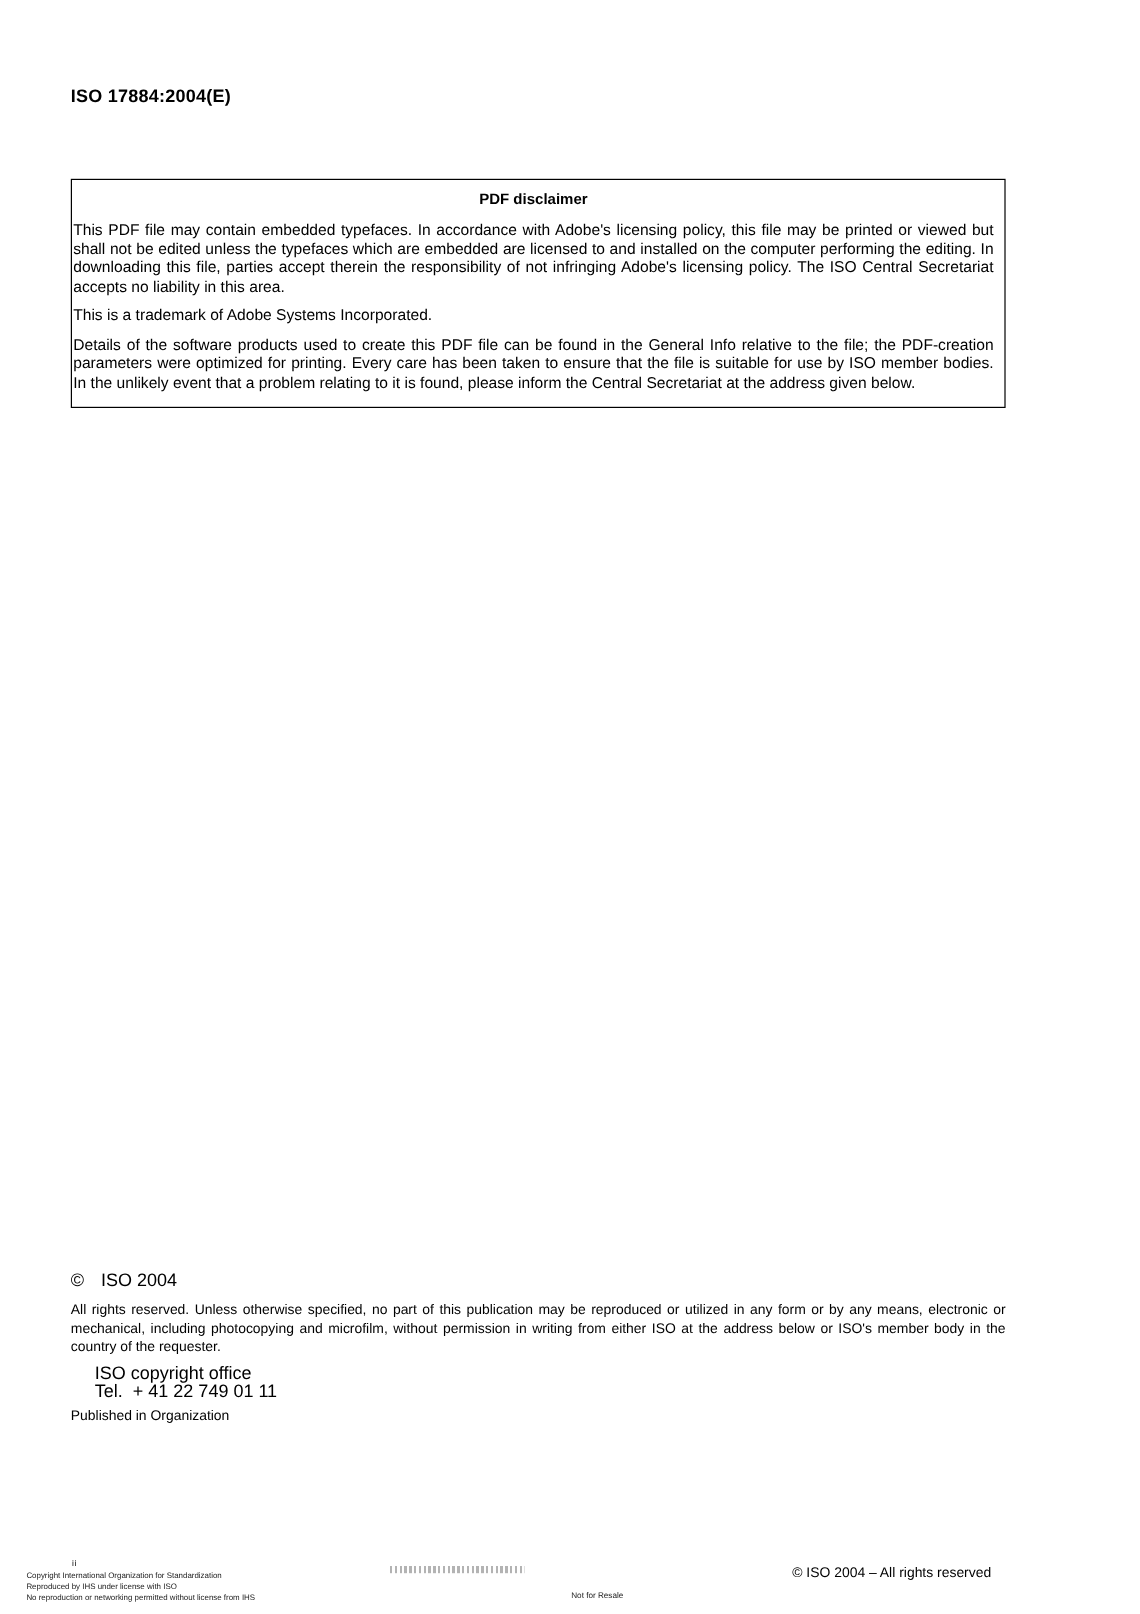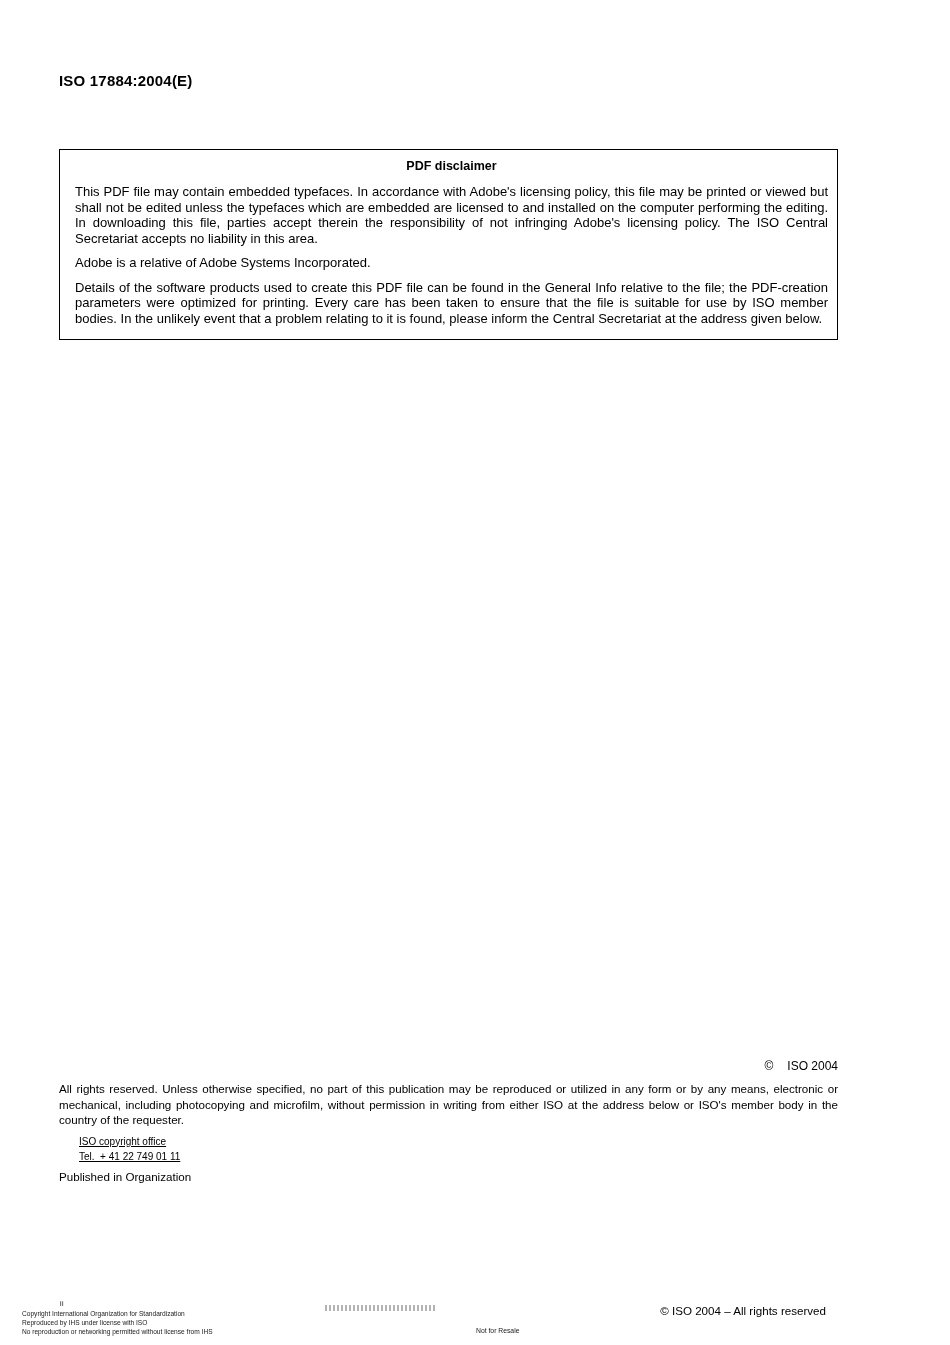--- a/index.html
+++ b/index.html
@@ -13,47 +13,47 @@
     overflow:hidden;
     margin:16px auto;
   }
   .header-code {
     position:absolute; top:56px; left:59px;
     font-size:15px; font-weight:bold; letter-spacing:.2px;
   }
   .disclaimer-box {
     position:absolute; top:133px; left:59px; width:779px;
     border:1px solid #000;
-    padding:8px 9px 13px 15px;
+    padding:8px 9px 13px 1px;
   }
   .disclaimer-title {
     text-align:center; font-weight:bold; font-size:12.5px;
     margin:1px 0 11px 0;
   }
   .disclaimer-box p {
     font-size:13px; line-height:15.5px;
     text-align:justify;
     margin-bottom:9px;
   }
   .disclaimer-box p:last-child { margin-bottom:0; }
 
   .copyright-block {
     position:absolute; top:1043px; left:59px; width:779px;
   }
-  .copy-line { font-size:12px;text-align:right; }
+  .copy-line { font-size:15px; }
   .copy-line .sym { display:inline-block; }
   .copy-line .yr { display:inline-block; margin-left:14px; }
   .rights-paragraph {
     margin-top:8px;
     font-size:11.6px; line-height:15.5px;
     text-align:justify;
   }
   .address-block {
     margin-top:6px; margin-left:20px;
-    font-size:10px; line-height:15.2px;text-decoration:underline;
+    font-size:15px; line-height:15.2px;
   }
   .address-block div { white-space:pre-wrap; }
   .published-line { margin-top:6px; font-size:11.6px; }
 
   .page-number {
     position:absolute; left:60px; top:1284px;
     font-size:7px; letter-spacing:.5px;
   }
   .footer-left {
     position:absolute; left:22px; top:1294px;
@@ -77,21 +77,21 @@
 </head>
 <body>
 
 <div class="page">
 
   <div class="header-code">ISO 17884:2004(E)</div>
 
   <div class="disclaimer-box">
     <div class="disclaimer-title">PDF disclaimer</div>
     <p>This PDF file may contain embedded typefaces. In accordance with Adobe's licensing policy, this file may be printed or viewed but shall not be edited unless the typefaces which are embedded are licensed to and installed on the computer performing the editing. In downloading this file, parties accept therein the responsibility of not infringing Adobe's licensing policy. The ISO Central Secretariat accepts no liability in this area.</p>
-    <p>Adobe is a relative of Adobe Systems Incorporated.</p>
+    <p>This is a trademark of Adobe Systems Incorporated.</p>
     <p>Details of the software products used to create this PDF file can be found in the General Info relative to the file; the PDF-creation parameters were optimized for printing. Every care has been taken to ensure that the file is suitable for use by ISO member bodies. In the unlikely event that a problem relating to it is found, please inform the Central Secretariat at the address given below.</p>
   </div>
 
   <div class="copyright-block">
     <div class="copy-line">
       <span class="sym">©</span><span class="yr">ISO 2004</span>
     </div>
     <div class="rights-paragraph">All rights reserved. Unless otherwise specified, no part of this publication may be reproduced or utilized in any form or by any means, electronic or mechanical, including photocopying and microfilm, without permission in writing from either ISO at the address below or ISO's member body in the country of the requester.</div>
     <div class="address-block">
       <div>ISO copyright office</div>

